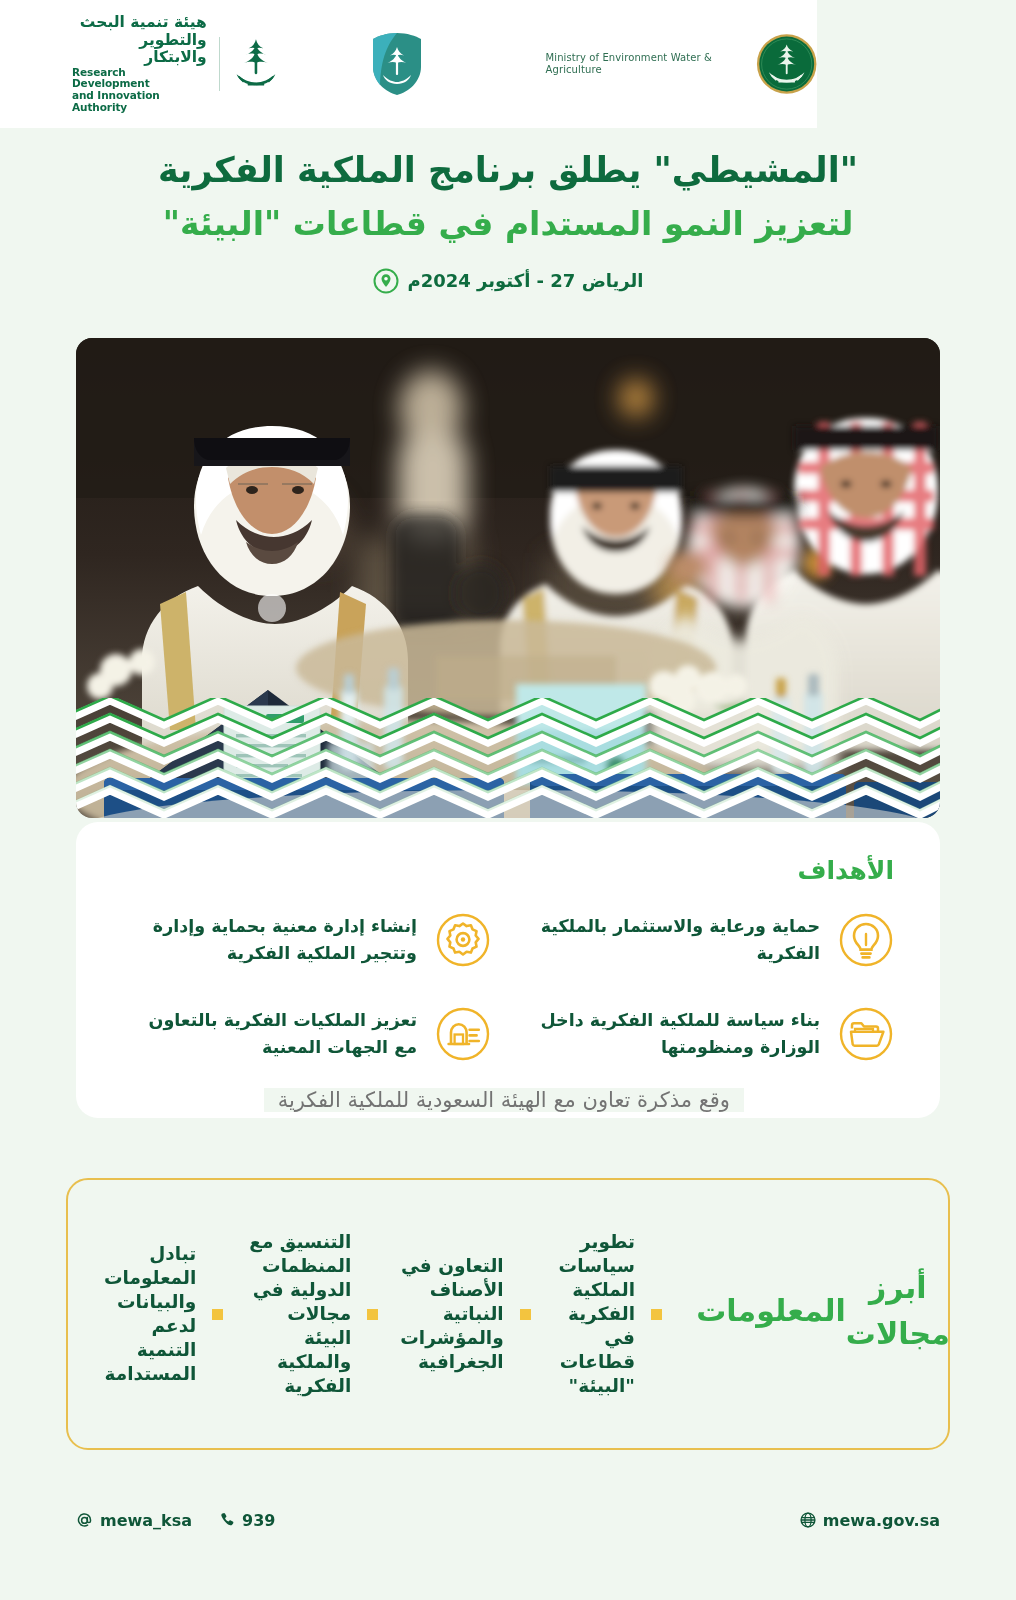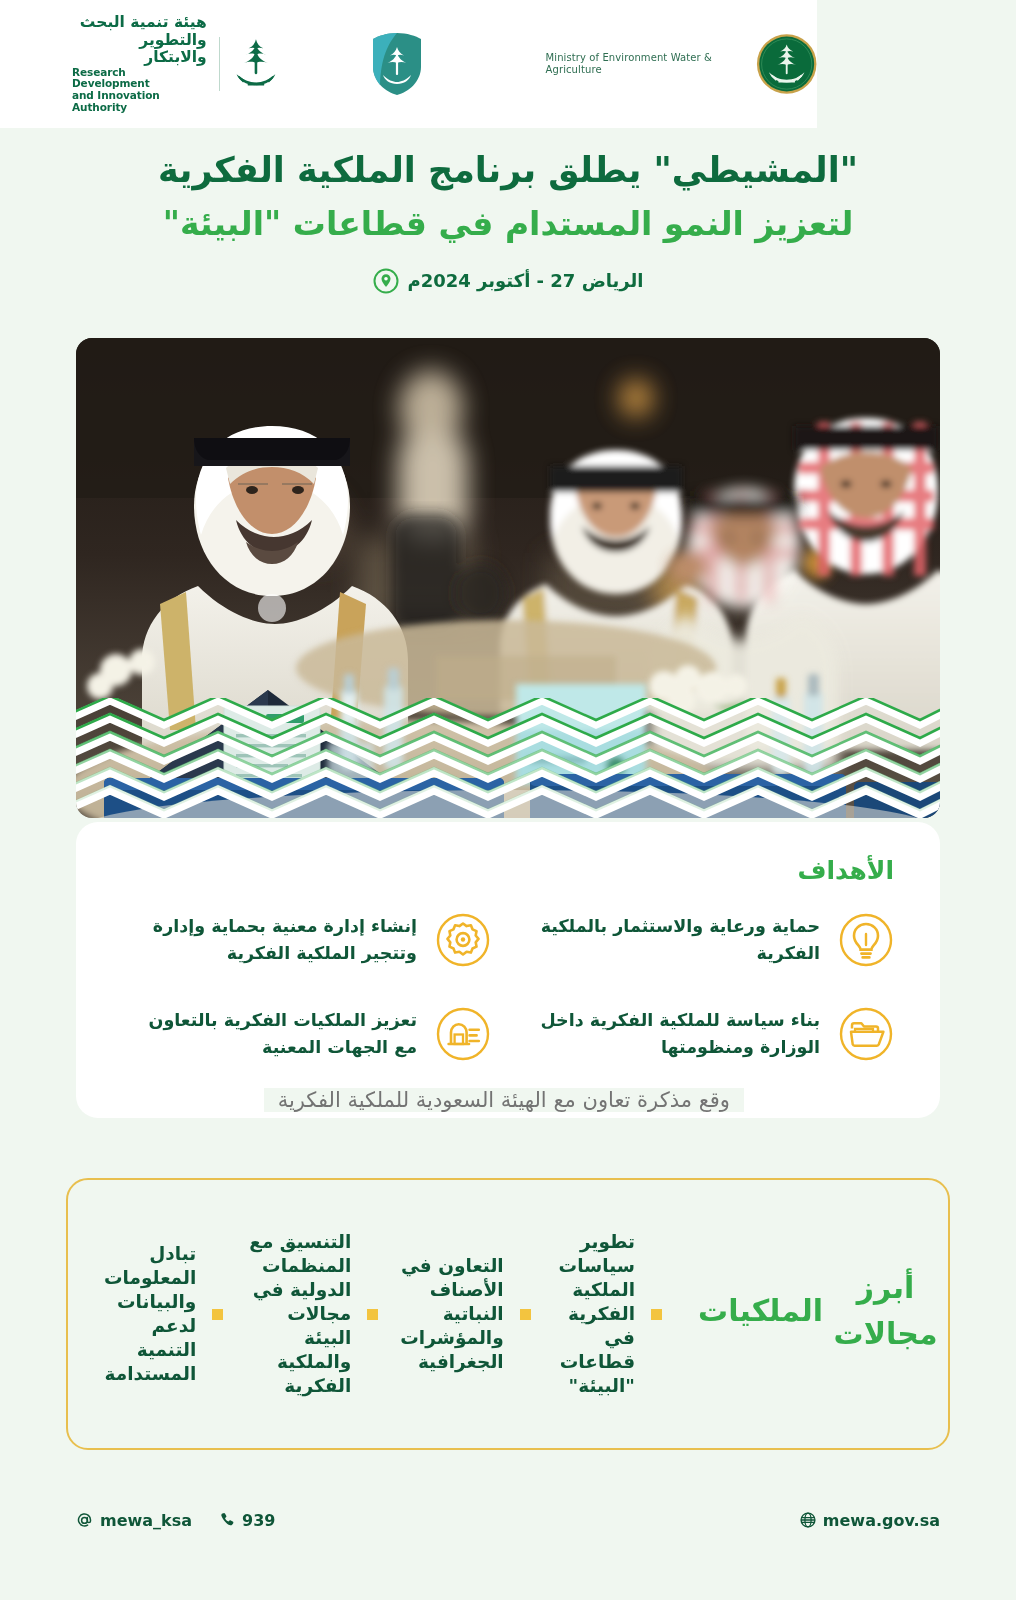--- a/index.html
+++ b/index.html
@@ -426,21 +426,21 @@
       </div>
 
     </div>
   </div>
 
   <div class="coop-title">وقع مذكرة تعاون مع الهيئة السعودية للملكية الفكرية</div>
   <div class="coopbox">
     <div class="coop-inner">
       <div class="coop-label">
         <div>أبرز مجالات</div>
-        <div>الملكيات</div>
+        <div>المعلومات</div>
       </div>
       <div class="coop-list">
         <div class="coop-item">
           <span class="bullet"></span>
           <span class="coop-text">تطوير سياسات الملكية الفكرية في قطاعات "البيئة"</span>
         </div>
         <div class="coop-item">
           <span class="bullet"></span>
           <span class="coop-text">التعاون في الأصناف النباتية والمؤشرات الجغرافية</span>
         </div>

